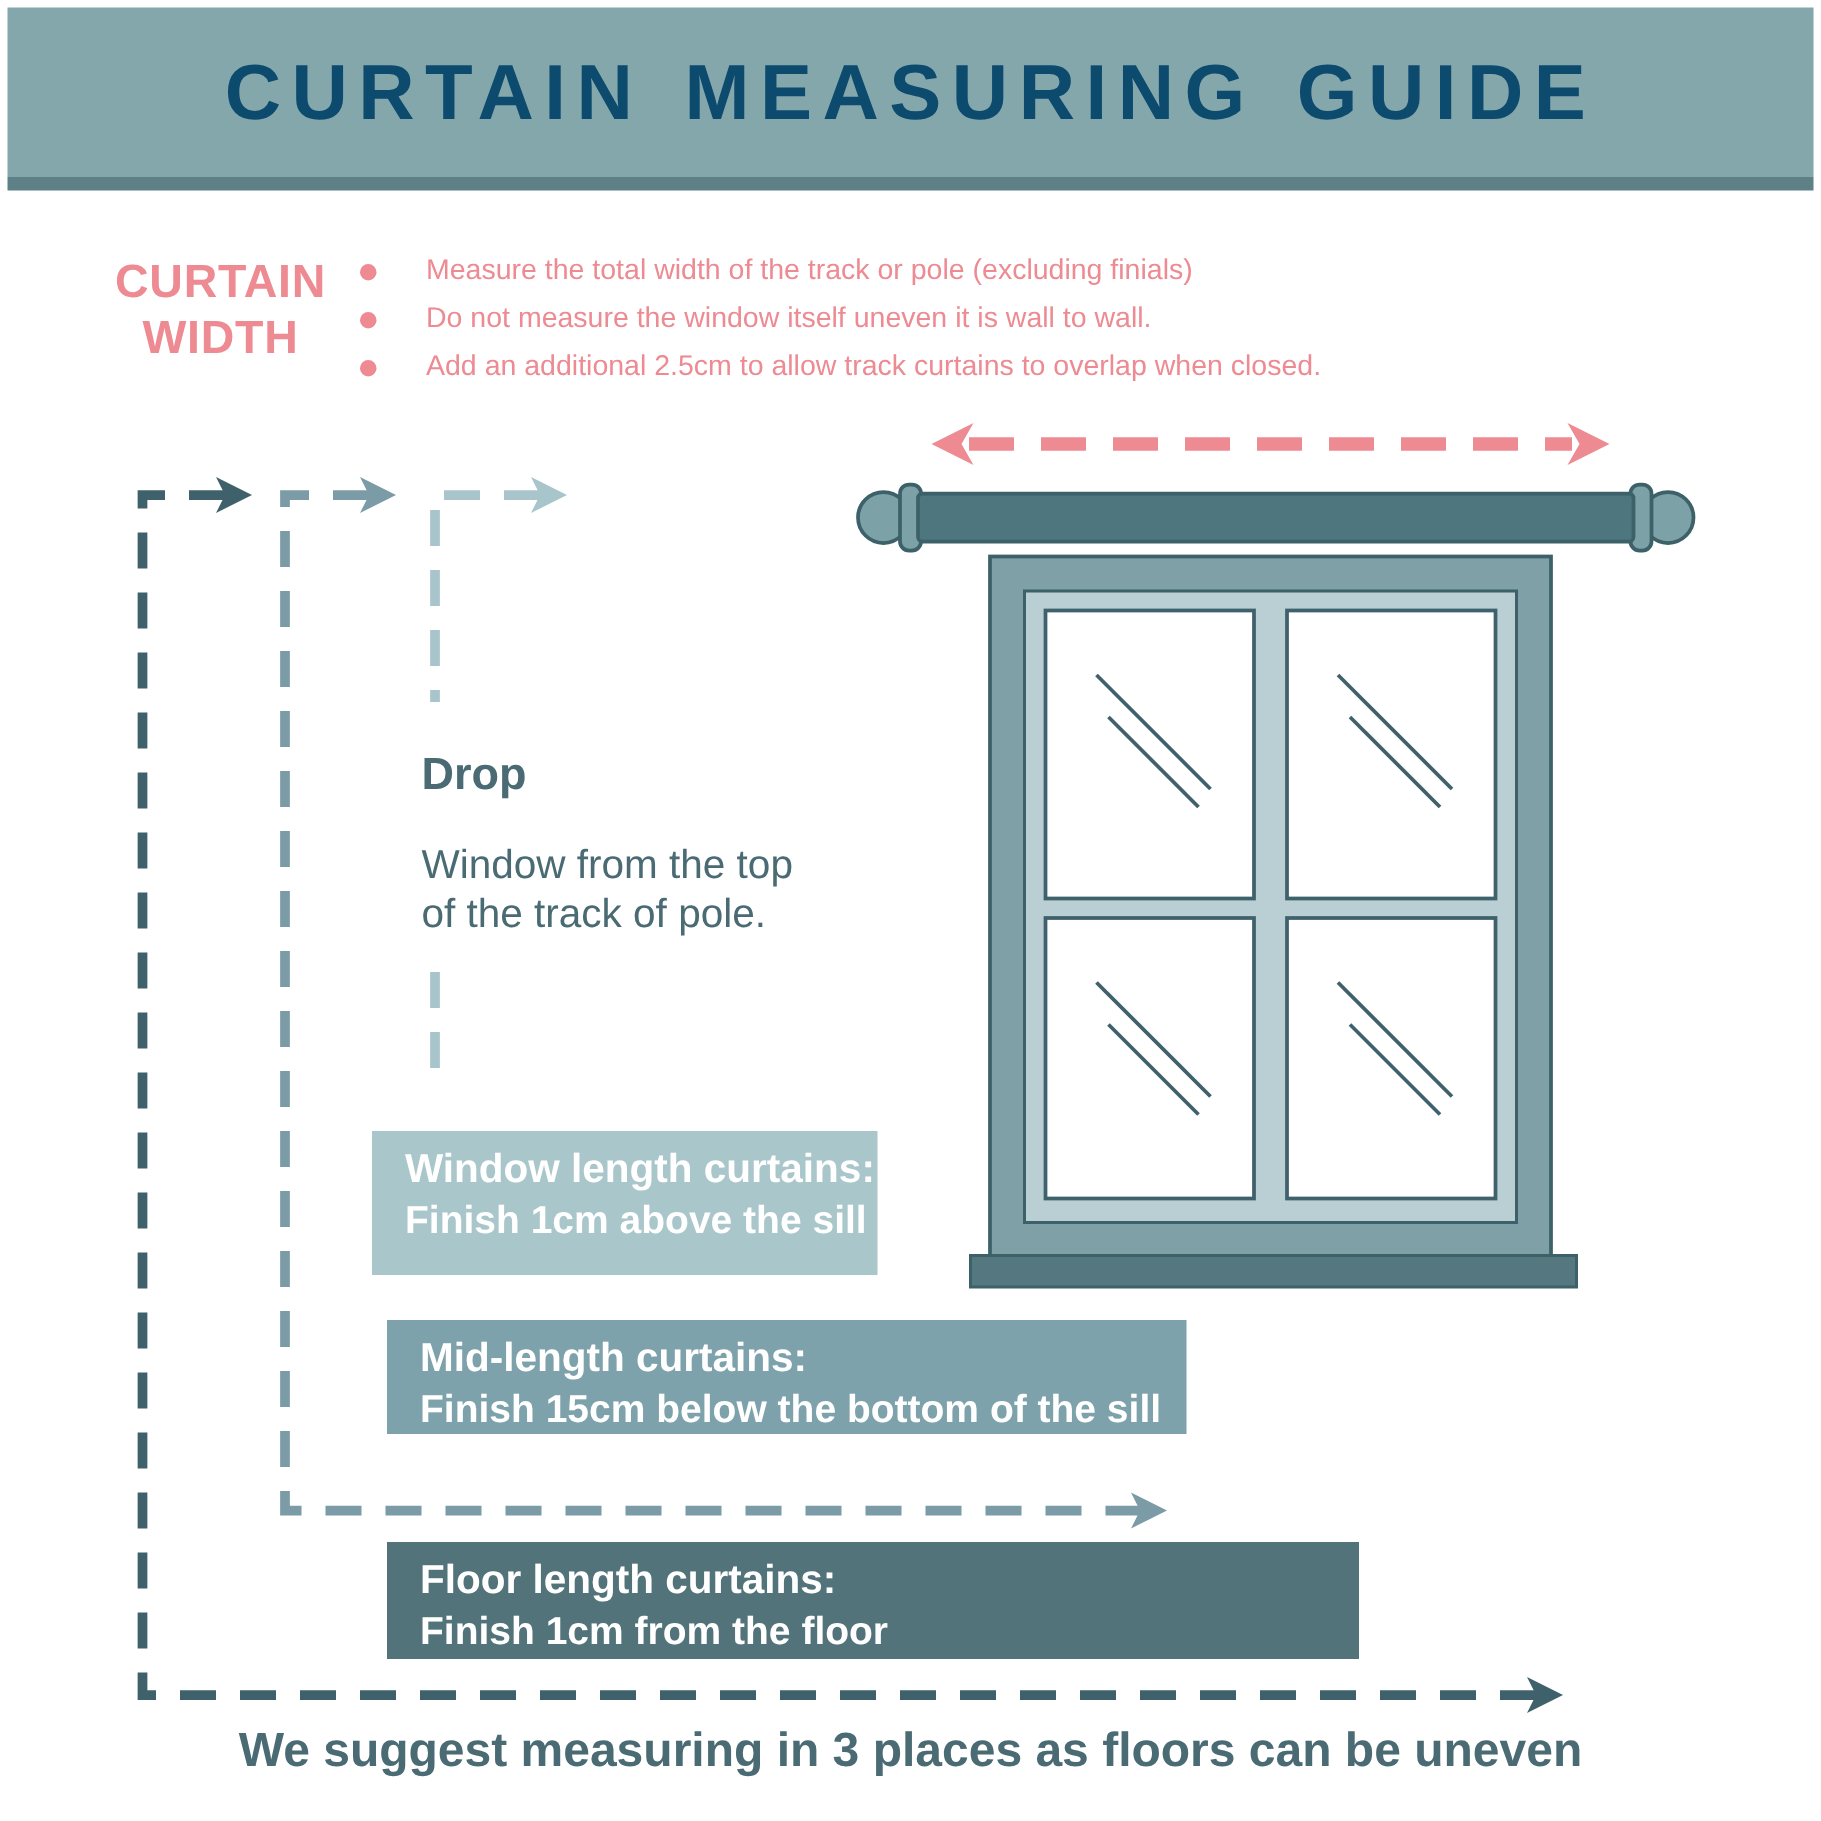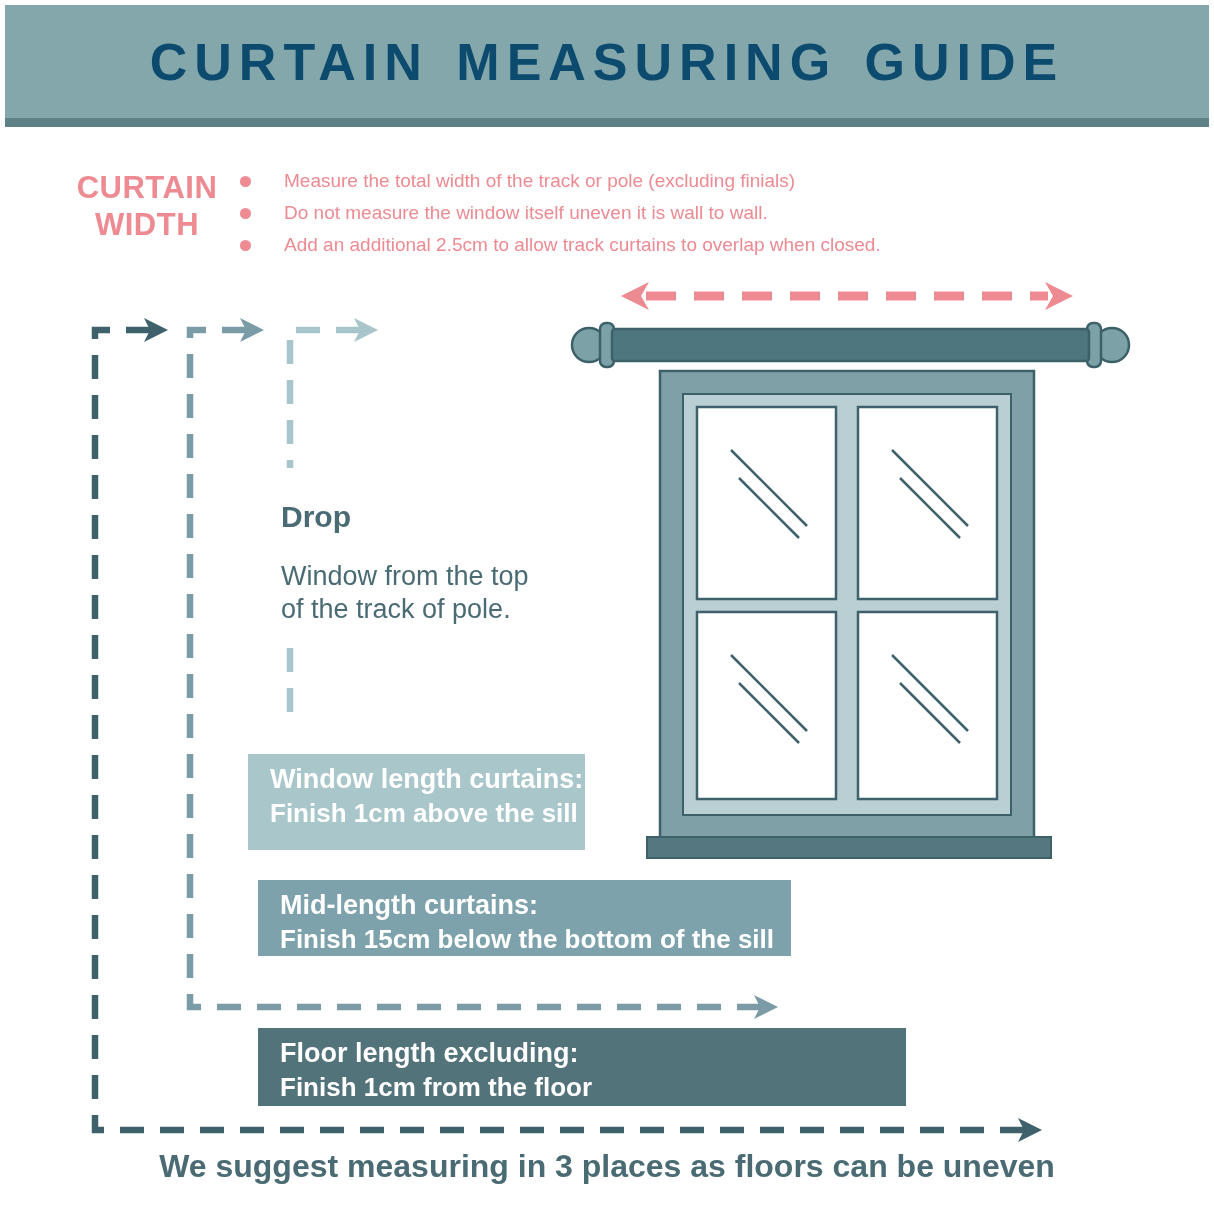--- a/index.html
+++ b/index.html
@@ -171,19 +171,19 @@
     <div class="box-title">Window length curtains:</div>
     <div class="box-desc">Finish 1cm above the sill</div>
   </div>
 
   <div class="len-box box-mid">
     <div class="box-title">Mid-length curtains:</div>
     <div class="box-desc">Finish 15cm below the bottom of the sill</div>
   </div>
 
   <div class="len-box box-floor">
-    <div class="box-title">Floor length excluding:</div>
+    <div class="box-title">Floor length curtains:</div>
     <div class="box-desc">Finish 1cm from the floor</div>
   </div>
 
   <div class="footer-note">We suggest measuring in 3 places as floors can be uneven</div>
 
 </div>
 
 </body></html>

